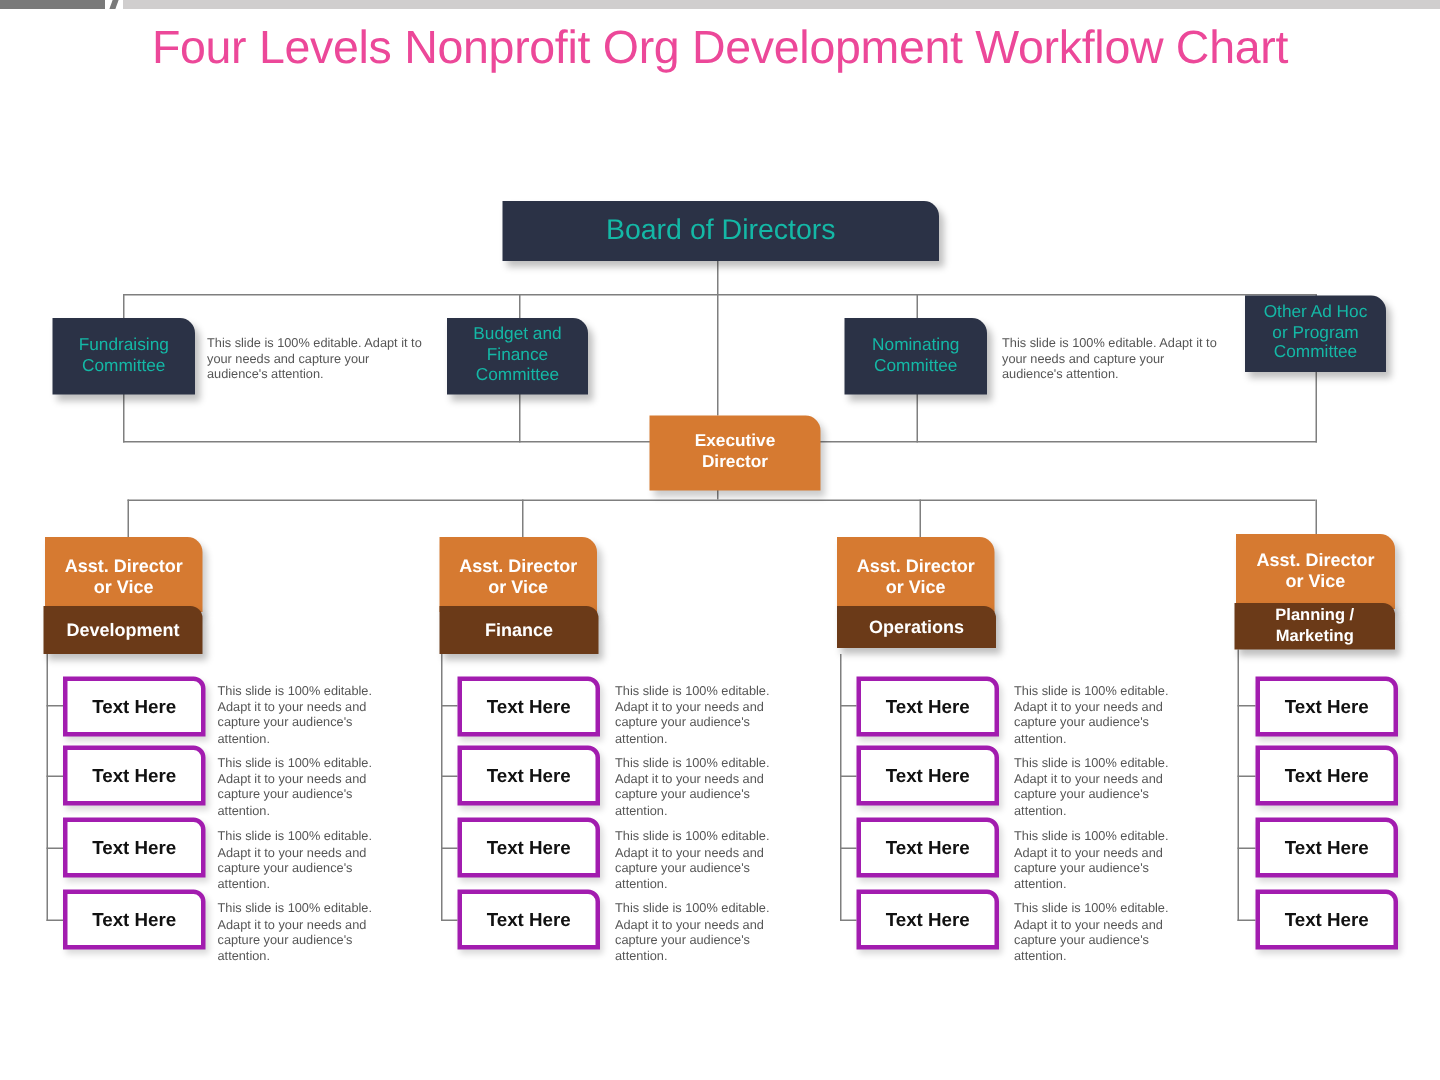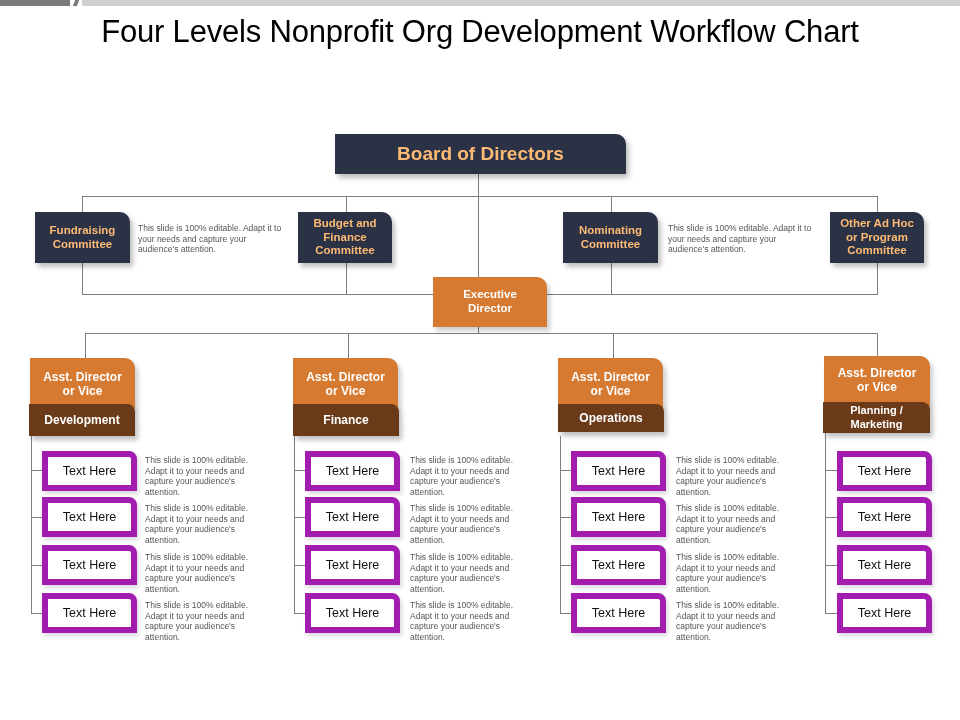--- a/index.html
+++ b/index.html
@@ -1,26 +1,26 @@
 <!DOCTYPE html>
 <html><head>
 <meta charset="utf-8">
 <style>
   * { box-sizing: border-box; margin: 0; padding: 0; }
   body { width: 960px; height: 720px; background: #ffffff; position: relative; overflow: hidden; font-family: "Liberation Sans", sans-serif; }
   .topbar-dark { position: absolute; left: 0; top: 0; width: 70px; height: 6px; background: #7a7a7a; }
   .topbar-dark2 { position: absolute; left: 74px; top: 0; width: 4px; height: 6px; background: #7a7a7a; transform: skewX(-20deg); }
   .topbar-light { position: absolute; left: 82px; top: 0; width: 878px; height: 6px; background: #d0cece; }
-  .title { position: absolute; left: 0; top: 14px; width: 960px; text-align: center; font-size: 31px; color: #000000; letter-spacing: -0.2px; }
+  .title { position: absolute; left: 0; top: 14px; width: 960px; text-align: center; font-size: 31px; color: #ec4899; letter-spacing: -0.2px; }
   .line { position: absolute; background: #7f7f7f; }
-  .navy { position: absolute; background: #2b3246; color: #fdba74; font-weight: bold; display: flex; align-items: center; justify-content: center; text-align: center; border-top-right-radius: 10px; box-shadow: 3px 4px 5px rgba(0,0,0,0.25); white-space: pre-line; line-height: 1.2; }
+  .navy { position: absolute; background: #2b3246; color: #14b8a6; font-weight: normal; display: flex; align-items: center; justify-content: center; text-align: center; border-top-right-radius: 10px; box-shadow: 3px 4px 5px rgba(0,0,0,0.25); white-space: pre-line; line-height: 1.2; }
   .orange { position: absolute; background: #d67a31; color: #fff; font-weight: bold; display: flex; align-items: center; justify-content: center; text-align: center; border-top-right-radius: 10px; box-shadow: 3px 4px 5px rgba(0,0,0,0.2); white-space: pre-line; line-height: 1.2; }
   .brown { position: absolute; background: #6b3a18; color: #fff; font-weight: bold; display: flex; align-items: center; justify-content: center; text-align: center; border-top-right-radius: 8px; box-shadow: 3px 4px 5px rgba(0,0,0,0.25); font-size: 12px; white-space: pre-line; line-height: 1.2; }
   .desc { position: absolute; font-size: 8.5px; color: #555; line-height: 1.25; }
-  .textbox { position: absolute; width: 95px; height: 40px; background: #fff; border: 6px solid #a21caf; border-top-right-radius: 8px; box-shadow: 2px 3px 4px rgba(0,0,0,0.15); display: flex; align-items: center; justify-content: center; font-weight: normal; font-size: 12.5px; color: #111; }
+  .textbox { position: absolute; width: 95px; height: 40px; background: #fff; border: 3px solid #a21caf; border-top-right-radius: 8px; box-shadow: 2px 3px 4px rgba(0,0,0,0.15); display: flex; align-items: center; justify-content: center; font-weight: bold; font-size: 12.5px; color: #111; }
 </style>
 </head>
 <body>
 
 <div class="topbar-dark"></div>
 <div class="topbar-dark2"></div>
 <div class="topbar-light"></div>
 
 <div class="title">Four Levels Nonprofit Org Development Workflow Chart</div>
 
@@ -43,21 +43,21 @@
 
 <div class="navy" style="left:35px;top:212px;width:95px;height:51px;font-size:11.5px;">Fundraising
 Committee</div>
 <div class="desc" style="left:138px;top:223px;width:145px;">This slide is 100% editable. Adapt it to your needs and capture your audience's attention.</div>
 <div class="navy" style="left:298px;top:212px;width:94px;height:51px;font-size:11.5px;">Budget and
 Finance
 Committee</div>
 <div class="navy" style="left:563px;top:212px;width:95px;height:51px;font-size:11.5px;">Nominating
 Committee</div>
 <div class="desc" style="left:668px;top:223px;width:145px;">This slide is 100% editable. Adapt it to your needs and capture your audience's attention.</div>
-<div class="navy" style="left:830px;top:212px;width:94px;height:51px;font-size:11.5px;">Other Ad Hoc
+<div class="navy" style="left:830px;top:197px;width:94px;height:51px;font-size:11.5px;">Other Ad Hoc
 or Program
 Committee</div>
 
 <div class="orange" style="left:433px;top:277px;width:114px;height:50px;font-size:11.5px;">Executive
 Director</div>
 
 <div>
   <div class="line" style="left:31px;top:436px;width:1px;height:178px;"></div>
   <div class="orange" style="left:30px;top:358px;width:105px;height:50px;font-size:12px;align-items:flex-start;padding-top:12px;">Asst. Director
 or Vice</div>

